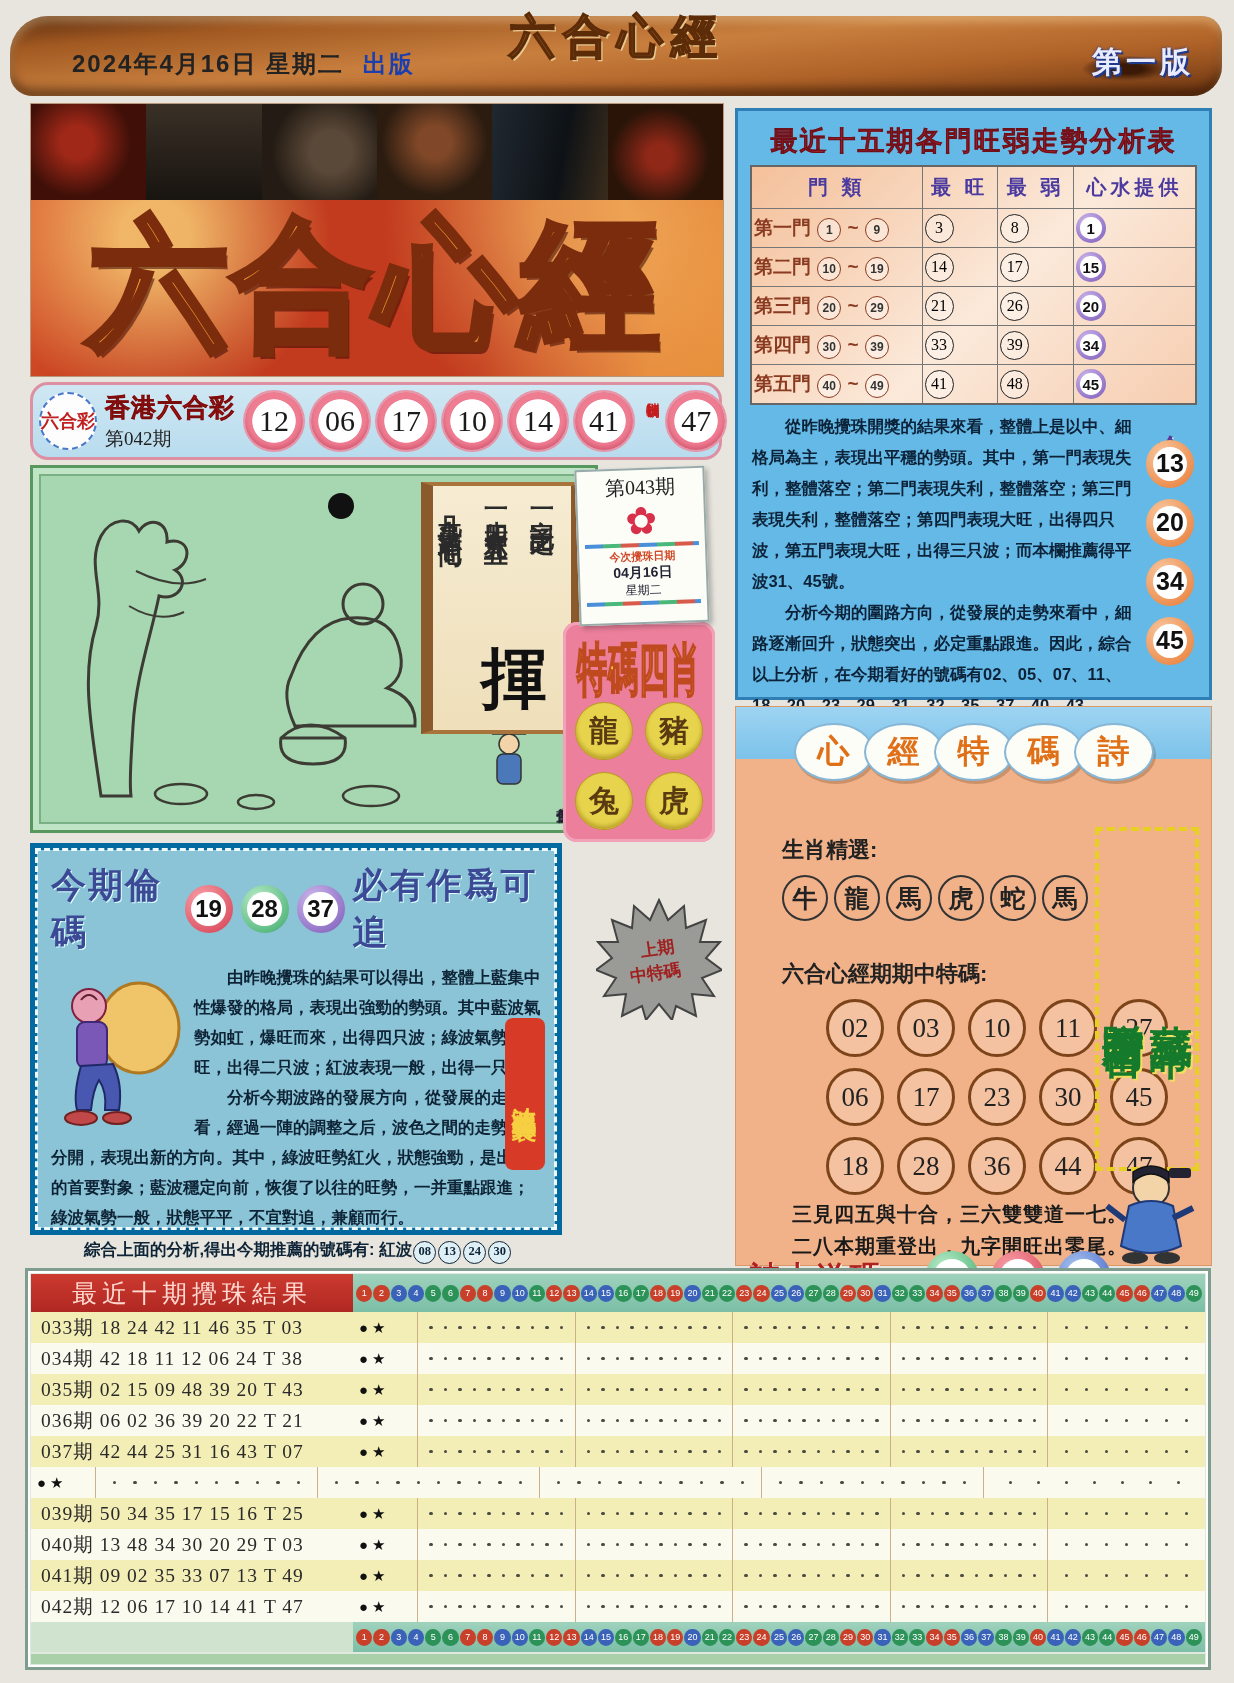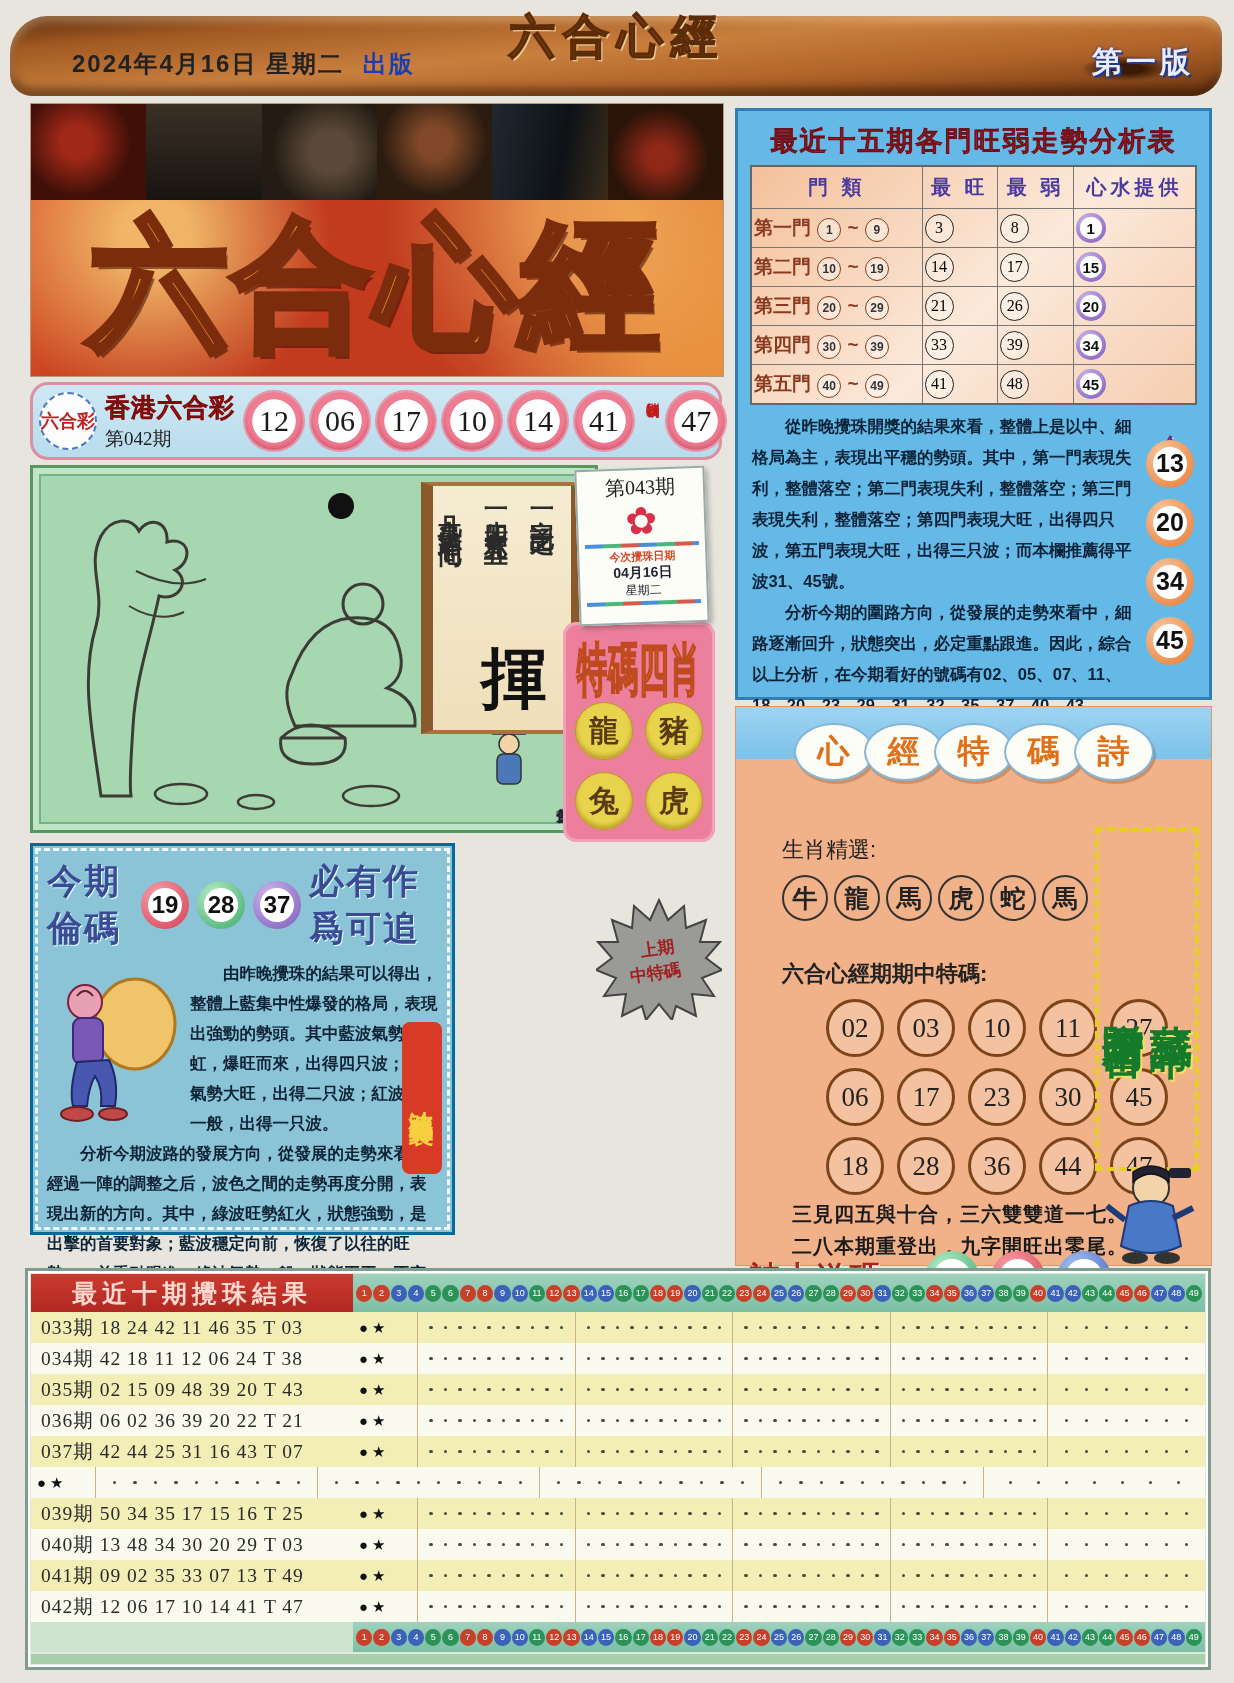--- a/index.html
+++ b/index.html
@@ -75,22 +75,22 @@
   #sixiao{position:absolute;left:563px;top:622px;width:152px;height:220px;background:#ec7f9b;border-radius:14px;z-index:5;
     box-shadow:inset 0 0 0 3px #f2a2b8;text-align:center;}
   #sixiao-title{margin-top:10px;font-size:30px;font-weight:bold;color:#f2d438;letter-spacing:1px;
     -webkit-text-stroke:1px #c04a20;transform:scaleY(1.9);transform-origin:top;height:64px;}
   #sixiao-grid{display:grid;grid-template-columns:58px 58px;gap:12px;justify-content:center;margin-top:6px;}
   .zodiac-coin{width:56px;height:56px;border-radius:50%;background:#e8d44c;border:1px solid #b89a20;
     display:flex;align-items:center;justify-content:center;font-size:30px;color:#5a3a10;font-weight:bold;
     font-family:"Liberation Serif",serif;box-shadow:inset 0 -3px 4px rgba(120,90,0,.4);}
 
   
-  #luncode{position:absolute;left:30px;top:843px;width:425px;height:392px;background:#8ac4d6;
-    border:3px solid #0369a1;outline:3px dashed #eef8fb;outline-offset:-8px;box-sizing:border-box;padding:12px 14px 8px;}
+  #luncode{position:absolute;left:30px;top:843px;width:532px;height:392px;background:#8ac4d6;
+    border:7px solid #0369a1;outline:3px dashed #eef8fb;outline-offset:-8px;box-sizing:border-box;padding:12px 14px 8px;}
   #lun-title-row{display:flex;align-items:center;gap:8px;}
   .lun-title{font-size:35px;font-weight:bold;color:#3c4a96;font-family:"Liberation Serif",serif;letter-spacing:2px;
     text-shadow:1px 1px 0 #dff;}
   .ball{border-radius:50%;display:inline-flex;align-items:center;justify-content:center;font-weight:bold;color:#111;}
   .ball .in{background:#fff;border-radius:50%;display:flex;align-items:center;justify-content:center;width:72%;height:72%;}
   .ball.red{background:radial-gradient(circle at 35% 30%,#f8a0a8,#d43c50);}
   .ball.green{background:radial-gradient(circle at 35% 30%,#b8ecc8,#3aa868);}
   .ball.purple{background:radial-gradient(circle at 35% 30%,#cdb8ec,#7a58b8);}
   .ball.blue{background:radial-gradient(circle at 35% 30%,#a8c4f0,#3858c0);}
   .ball.orange{background:radial-gradient(circle at 35% 30%,#f8c8a0,#e87830);}
@@ -127,21 +127,21 @@
     letter-spacing:6px;text-shadow:1px 1px 0 #cfe;}
   .hou-ball{width:48px;height:48px;font-size:25px;margin:11px auto 0;}
 
   
   #poem{position:absolute;left:735px;top:706px;width:477px;height:560px;background:#f1b28a;box-sizing:border-box;border:1px solid #d89868;}
   #poem-topstrip{height:52px;background:linear-gradient(#9ed4f2,#7cc2ea);}
   #poem-title{position:absolute;left:0;right:0;top:16px;display:flex;justify-content:center;}
   .title-oval{width:76px;height:54px;background:#fdfdf8;border:2px solid #86b6d6;border-radius:50%;margin:0 -5px;
     display:flex;align-items:center;justify-content:center;font-size:32px;font-weight:bold;color:#e07018;
     font-family:"Liberation Serif",serif;box-shadow:2px 3px 0 rgba(120,70,30,.3);}
-  #zodiac-label{position:absolute;left:46px;top:128px;font-size:22px;font-weight:normal;color:#222;}
+  #zodiac-label{position:absolute;left:46px;top:128px;font-size:22px;font-weight:bold;color:#222;}
   #zodiac-row{position:absolute;left:46px;top:168px;display:flex;gap:6px;}
   .zd-circle{width:42px;height:42px;border:2.5px solid #333;border-radius:50%;display:flex;align-items:center;justify-content:center;
     font-size:25px;color:#222;font-family:"Liberation Serif",serif;font-weight:bold;}
   #mid-label{position:absolute;left:46px;top:252px;font-size:22px;font-weight:bold;color:#222;}
   #poem-grid{position:absolute;left:90px;top:292px;}
   .pg-row{display:flex;gap:13px;margin-bottom:11px;}
   .pg-circle{width:52px;height:52px;border:3px solid #7c4418;border-radius:50%;display:flex;align-items:center;justify-content:center;
     font-size:27px;font-family:"Liberation Serif",serif;color:#222;background:rgba(255,244,230,.25);}
   #poem-line1{position:absolute;left:56px;top:494px;font-size:20px;font-weight:bold;color:#1a1a1a;letter-spacing:1px;}
   #poem-line2{position:absolute;left:56px;top:526px;font-size:20px;font-weight:bold;color:#1a1a1a;letter-spacing:1px;}
@@ -155,21 +155,21 @@
   #poem-send{position:absolute;left:14px;top:544px;display:flex;align-items:center;gap:10px;}
   #send-label{font-size:31px;font-weight:bold;color:#b02020;letter-spacing:2px;font-family:"Liberation Serif",serif;
     text-shadow:1px 1px 0 #fff0d8;}
   .send-ball{width:54px;height:54px;font-size:26px;}
   #mascot-svg{position:absolute;right:2px;bottom:0px;}
 
   
   #results{position:absolute;left:25px;top:1268px;width:1186px;background:#dfe9df;border:3px solid #7e9d8e;
     box-shadow:inset 0 0 0 2px #fff;padding:3px;box-sizing:border-box;}
   #res-header{display:flex;height:38px;}
-  #res-title{width:322px;background:linear-gradient(#cc3a30,#b02822);color:#ffd9d0;font-size:25px;font-weight:bold;
+  #res-title{width:322px;background:linear-gradient(#cc3a30,#b02822);color:#ffd9d0;font-size:25px;font-weight:normal;
     display:flex;align-items:center;justify-content:center;letter-spacing:5px;flex:0 0 auto;
     font-family:"Liberation Serif",serif;}
   .ball-strip{flex:1;background:linear-gradient(#9fd2bd,#7cbfa6);display:flex;align-items:center;padding:0 3px;gap:1px;}
   .strip-ball{flex:1;height:17px;border-radius:50%;color:#fff;font-size:9px;display:flex;align-items:center;justify-content:center;}
   .strip-ball.red{background:#c8402a;} .strip-ball.blue{background:#3a62b8;} .strip-ball.green{background:#2c9258;}
   .res-row{display:flex;height:31px;align-items:stretch;}
   .res-row.odd{background:#f3edb6;} .res-row.even{background:#fbfaee;}
   .res-left{width:322px;flex:0 0 auto;display:flex;align-items:center;padding-left:10px;box-sizing:border-box;
     font-family:"Liberation Serif",serif;font-size:19.5px;color:#2a2a2a;letter-spacing:1px;}
   .res-marks{width:58px;flex:0 0 auto;display:flex;align-items:center;justify-content:flex-start;gap:4px;padding-left:6px;font-size:15px;color:#111;}

